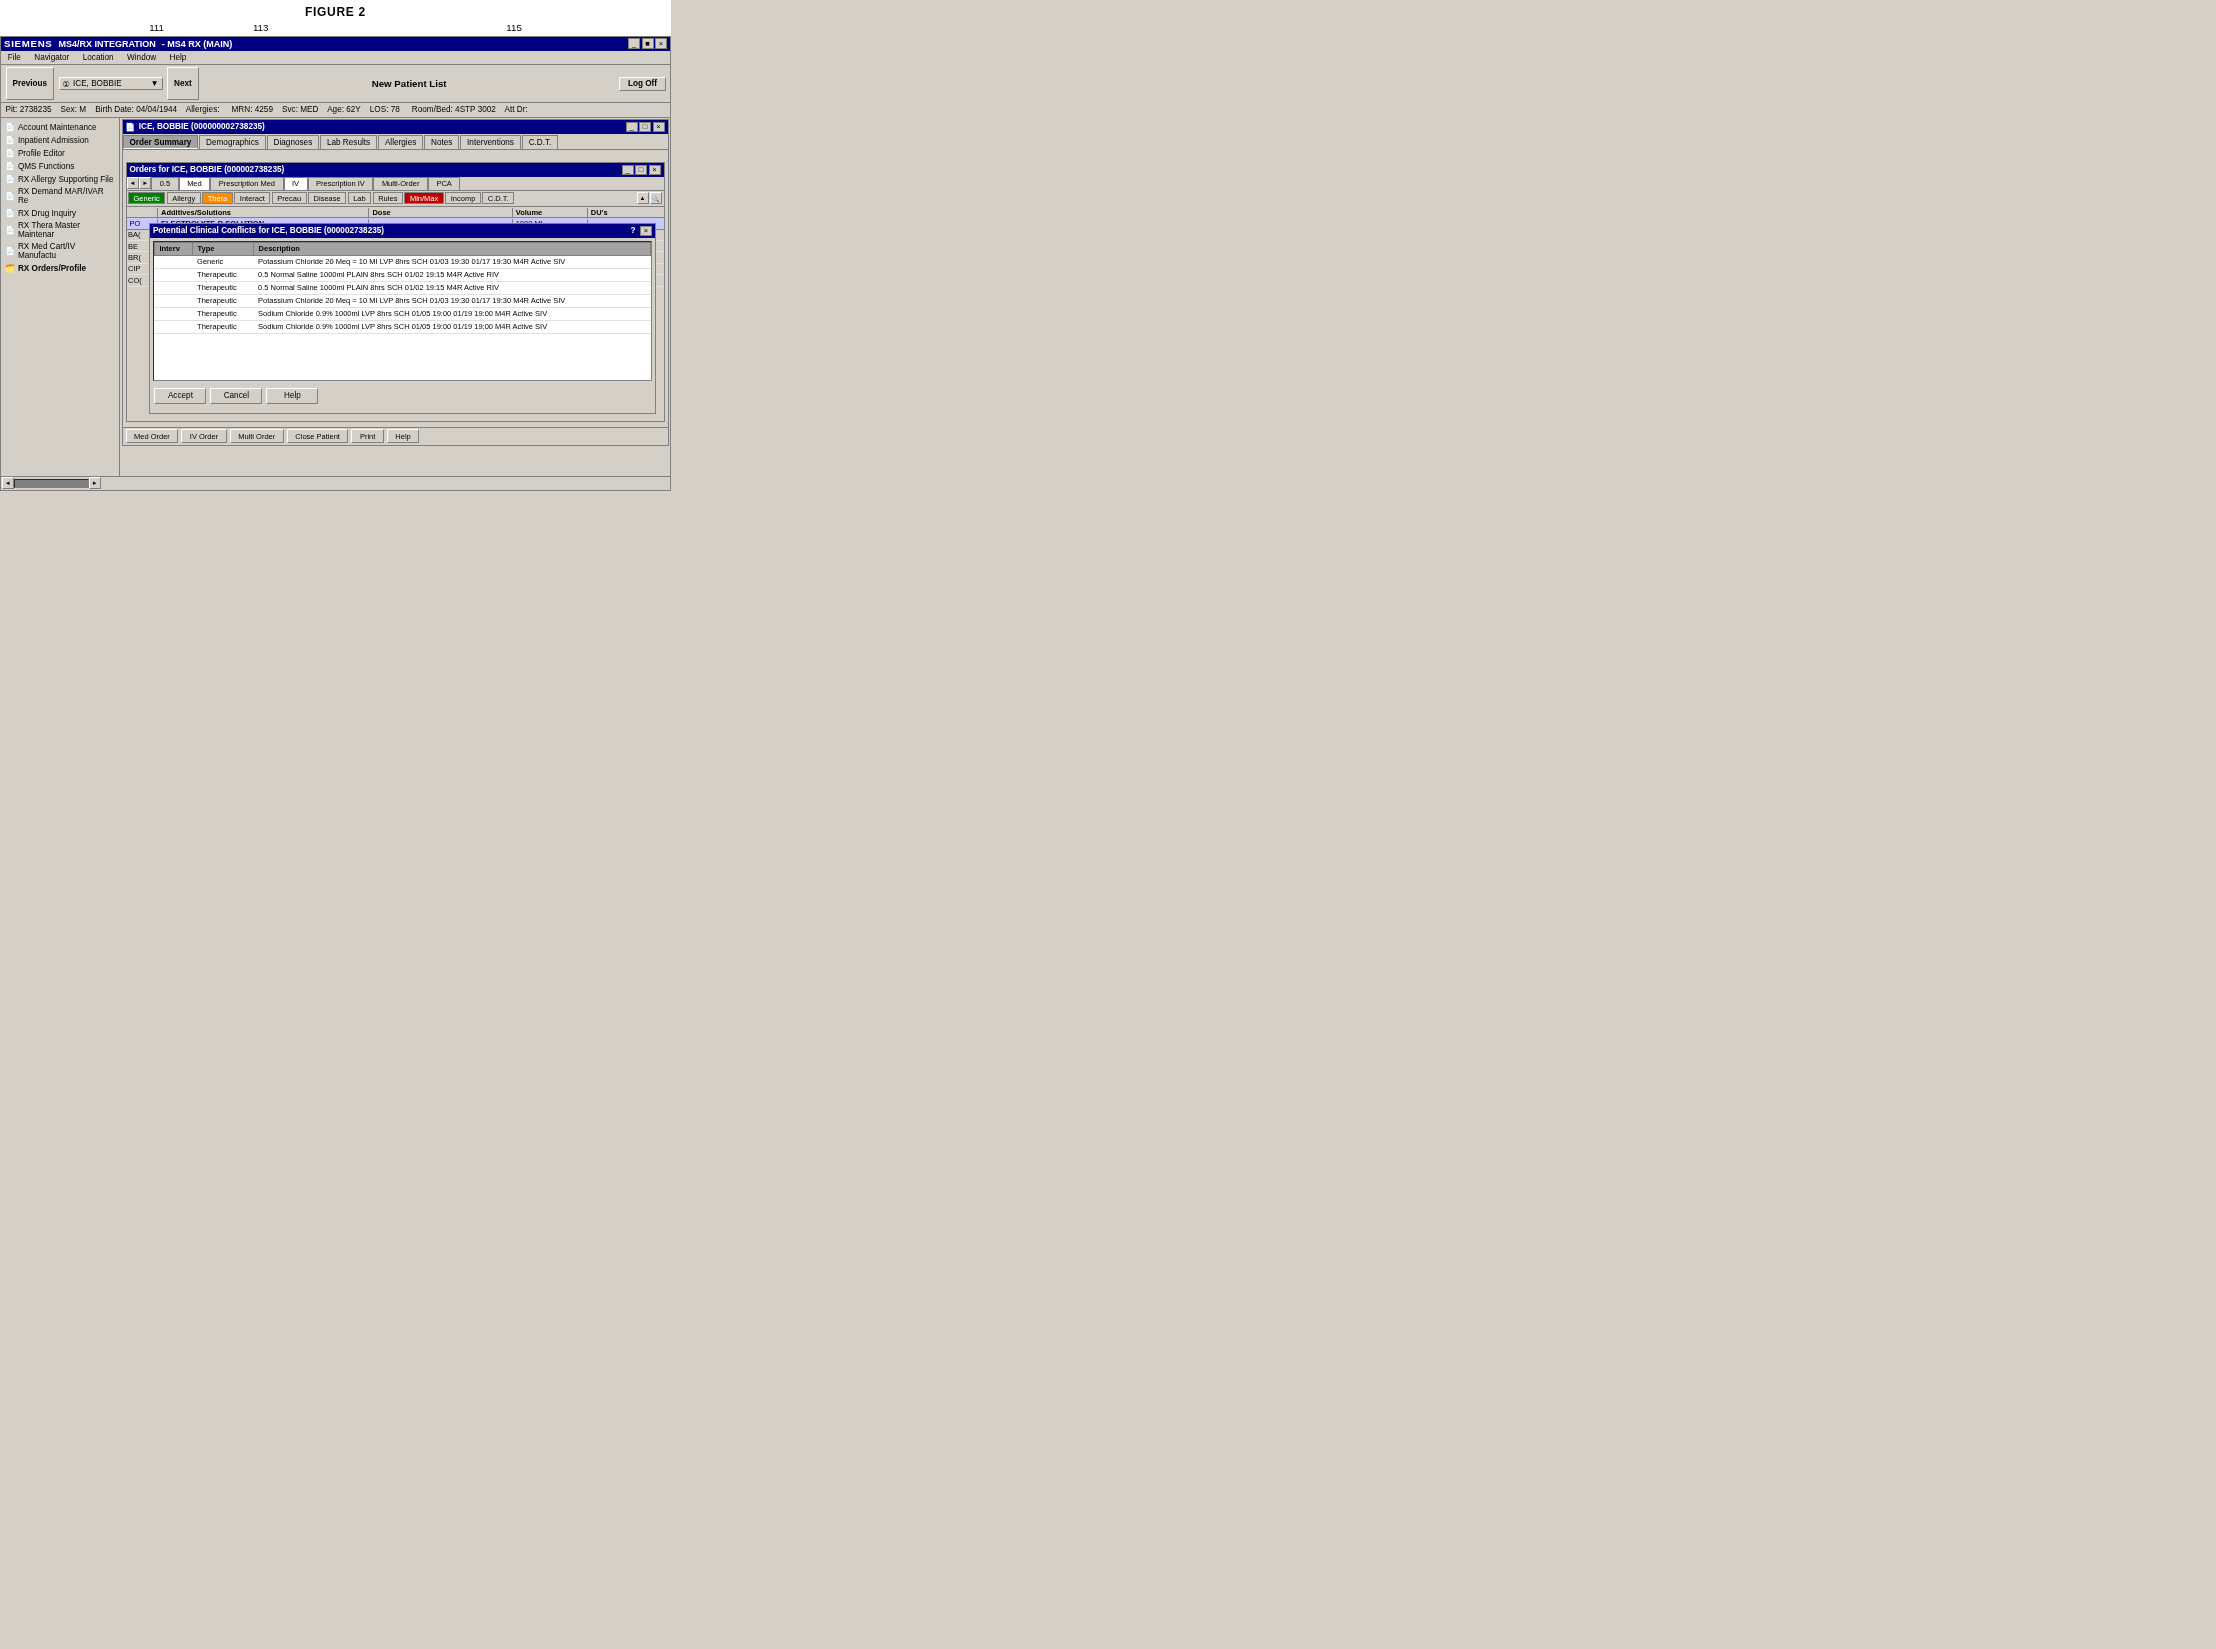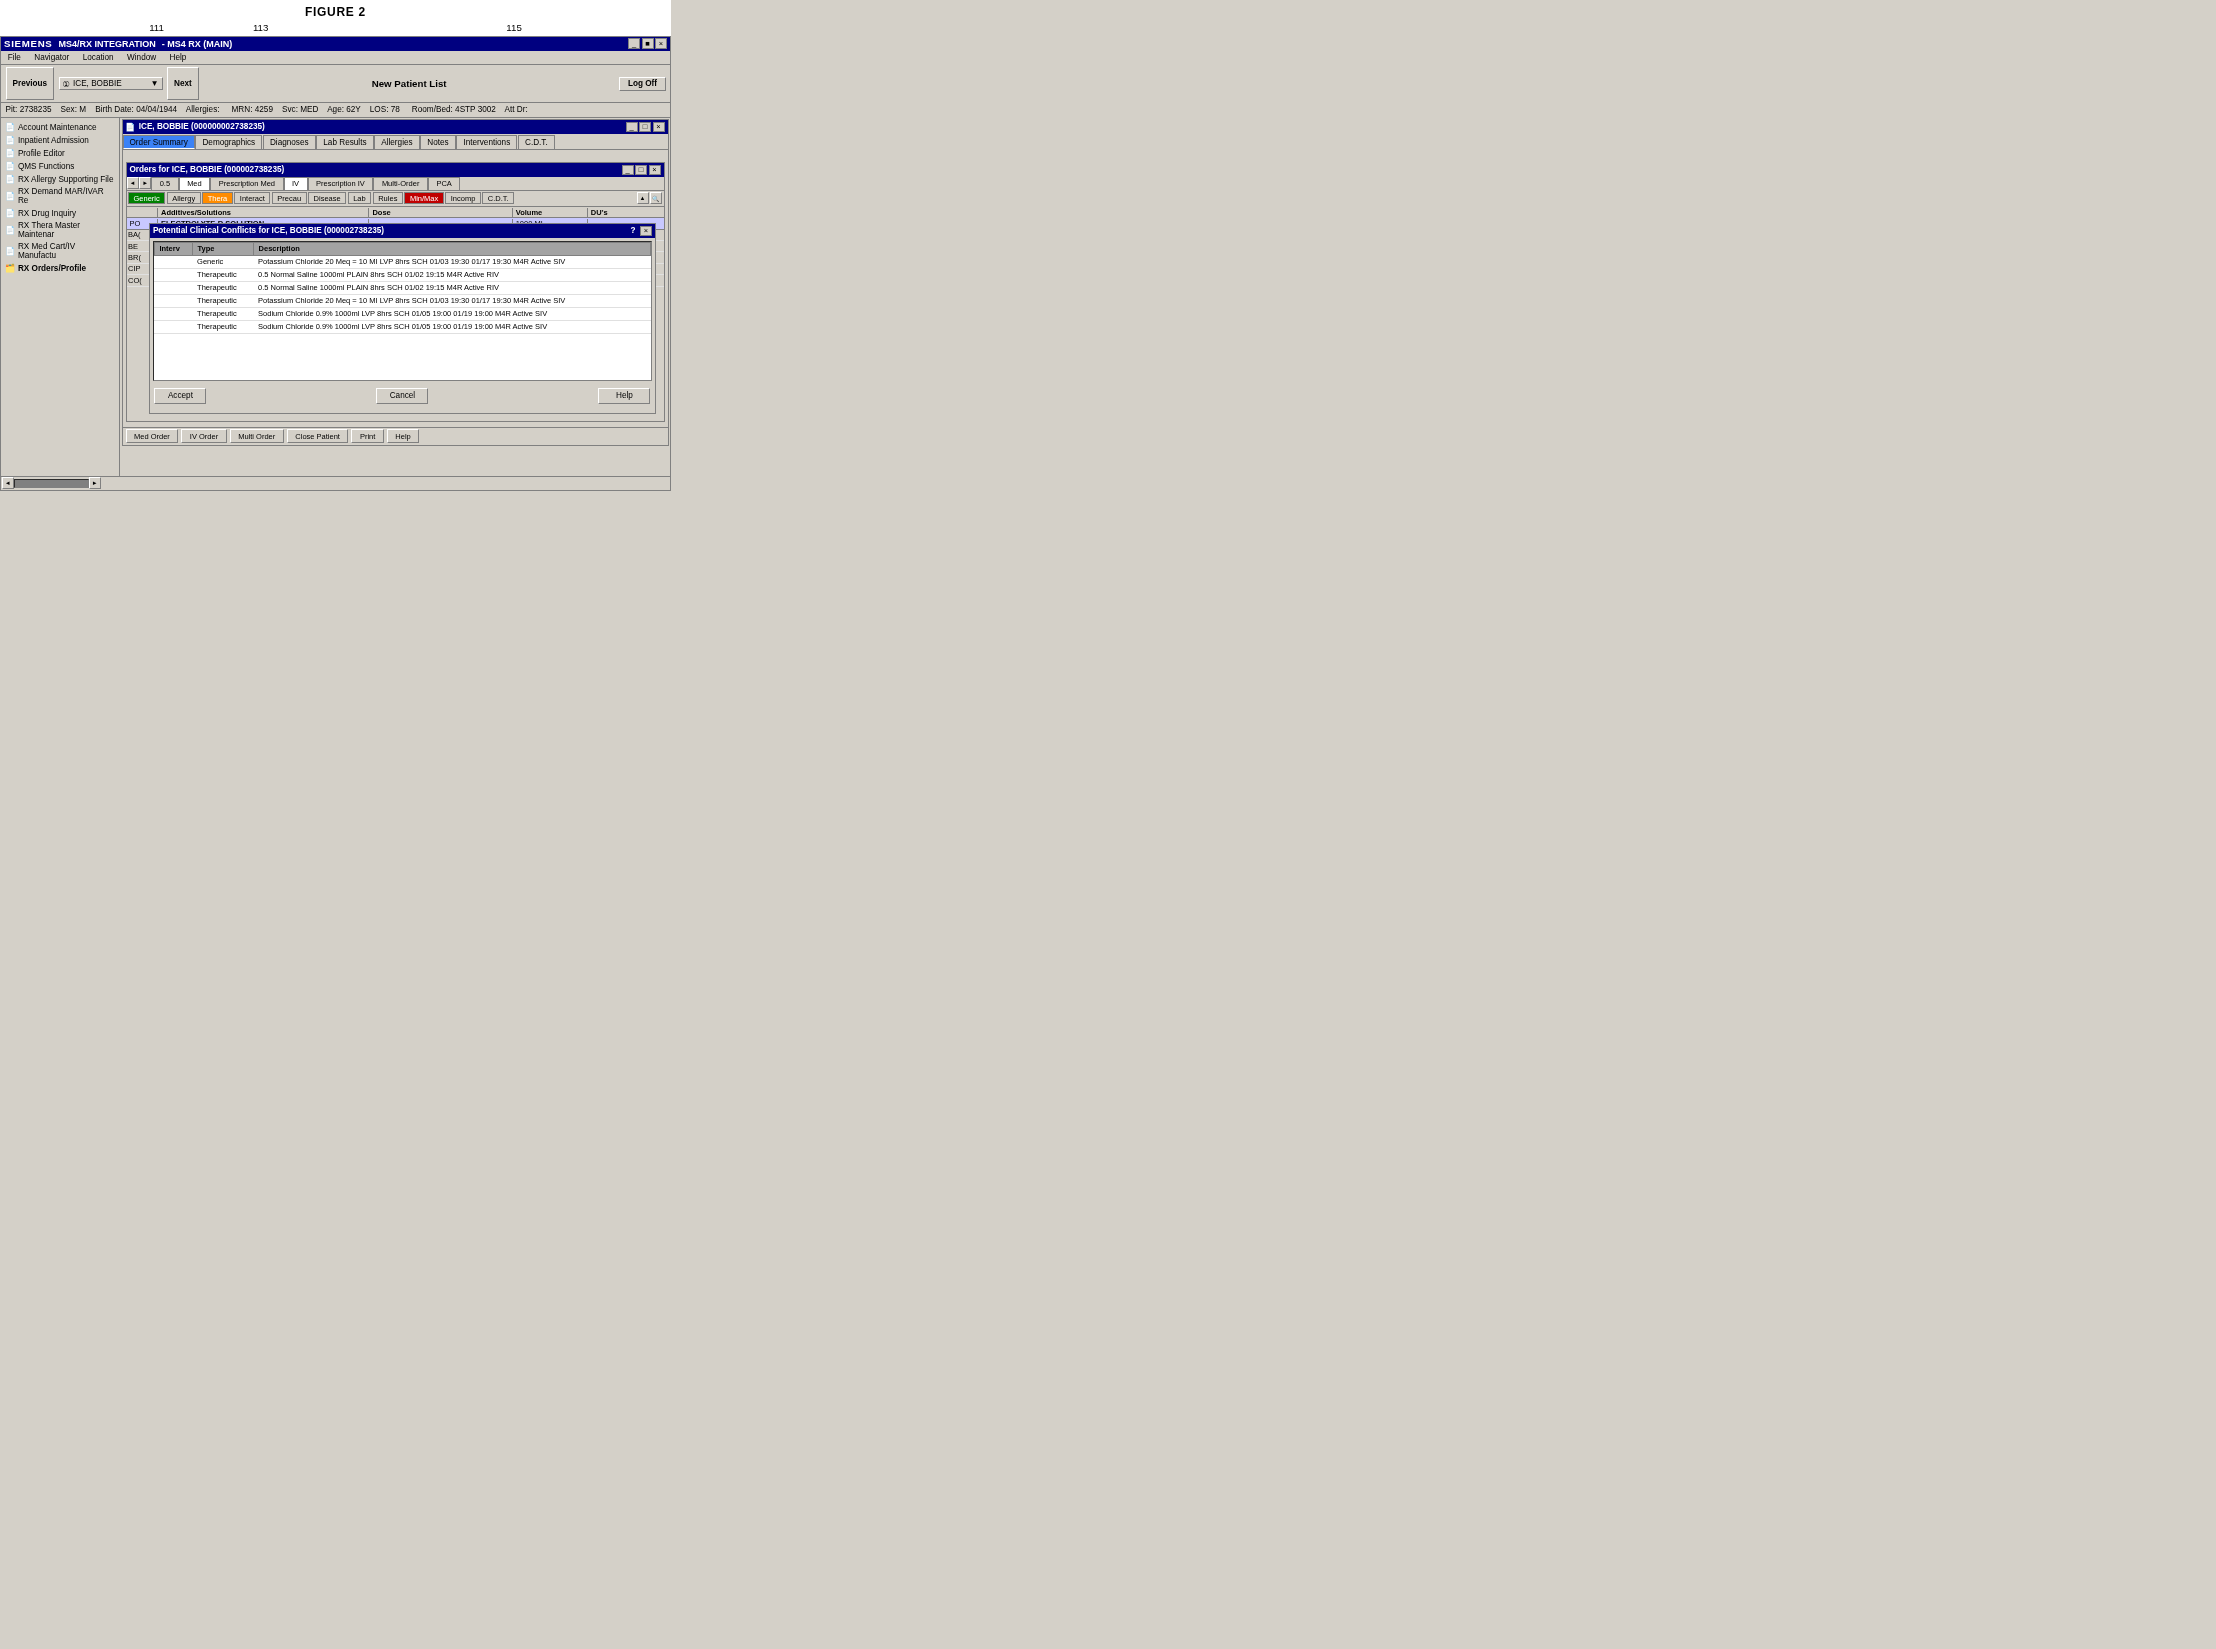--- a/index.html
+++ b/index.html
@@ -200,22 +200,22 @@
     .tab {
       padding: 1.5px 6px;
       border: 0.7px solid #808080;
       border-bottom: none;
       background: #d4d0c8;
       cursor: pointer;
       font-size: 8.2px;
       margin-right: 0.7px;
     }
     .tab.active {
-      background: #3b82f6;
-      font-weight: normal;
+      background: #a3a3a3;
+      font-weight: bold;
       border-bottom: 1.5px solid #ffffff;
     }
 
     
     .orders-window {
       position: absolute;
       top: 42px;
       left: 3px;
       right: 3px;
       bottom: 22.4px;
@@ -317,22 +317,22 @@
       text-align: left;
     }
     .conflicts-table td {
       border-bottom: 0.7px solid #e0e0e0;
       padding: 1.5px 4.5px;
       vertical-align: top;
     }
 
     .conflicts-buttons {
       display: flex;
-      justify-content: space-between;
-      gap: 28px;
+      justify-content: flex-start;
+      gap: 4px;
       padding: 4.5px;
     }
     .conflicts-btn {
       background: #d4d0c8;
       border: 1.5px solid;
       border-color: #ffffff #808080 #808080 #ffffff;
       padding: 2.2px 12px;
       cursor: pointer;
       font-size: 8.2px;
       min-width: 52px;

